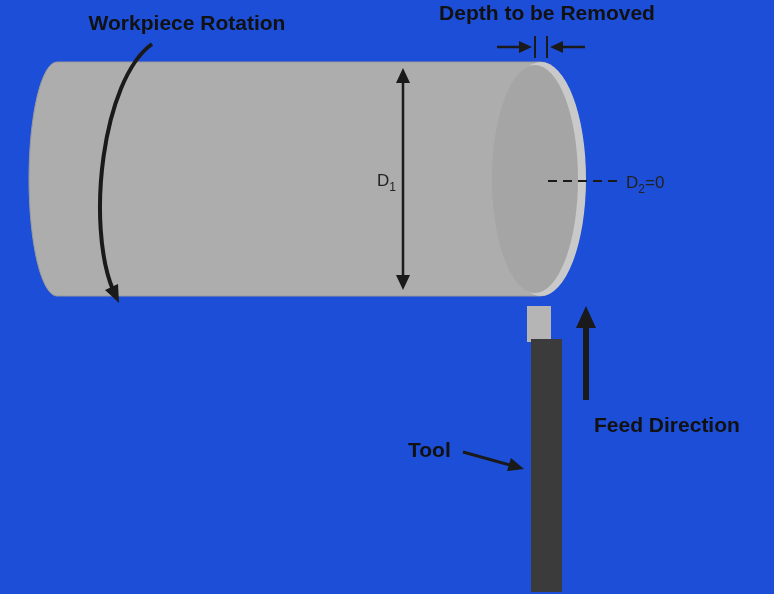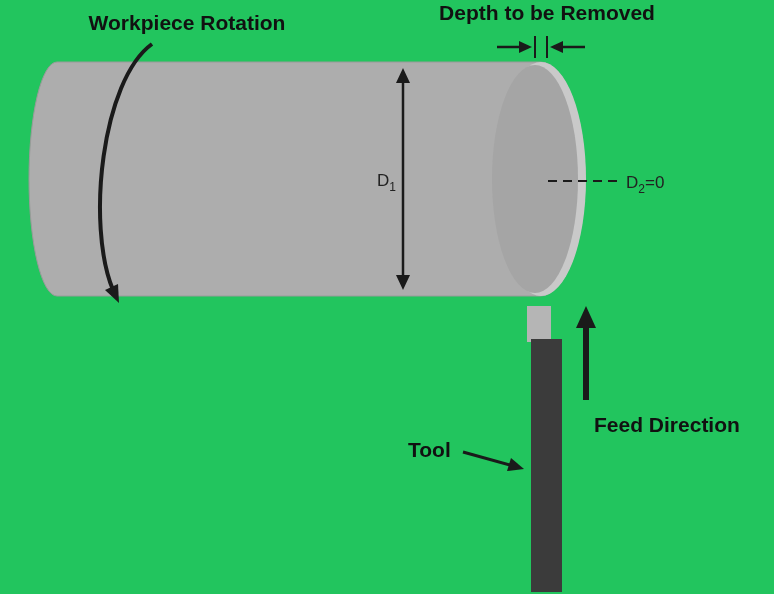--- a/index.html
+++ b/index.html
@@ -5,21 +5,21 @@
   html, body {
     margin: 0;
     padding: 0;
     background: #ffffff;
     font-family: "Liberation Sans", sans-serif;
   }
   .stage {
     position: relative;
     width: 774px;
     height: 594px;
-    background: #22c55e;
+    background: #1d4ed8;
     overflow: hidden;
   }
   svg { display: block; }
   .lbl-bold {
     font-family: "Liberation Sans", sans-serif;
     font-weight: bold;
     font-size: 21px;
     fill: #111111;
   }
   .lbl-dim {

